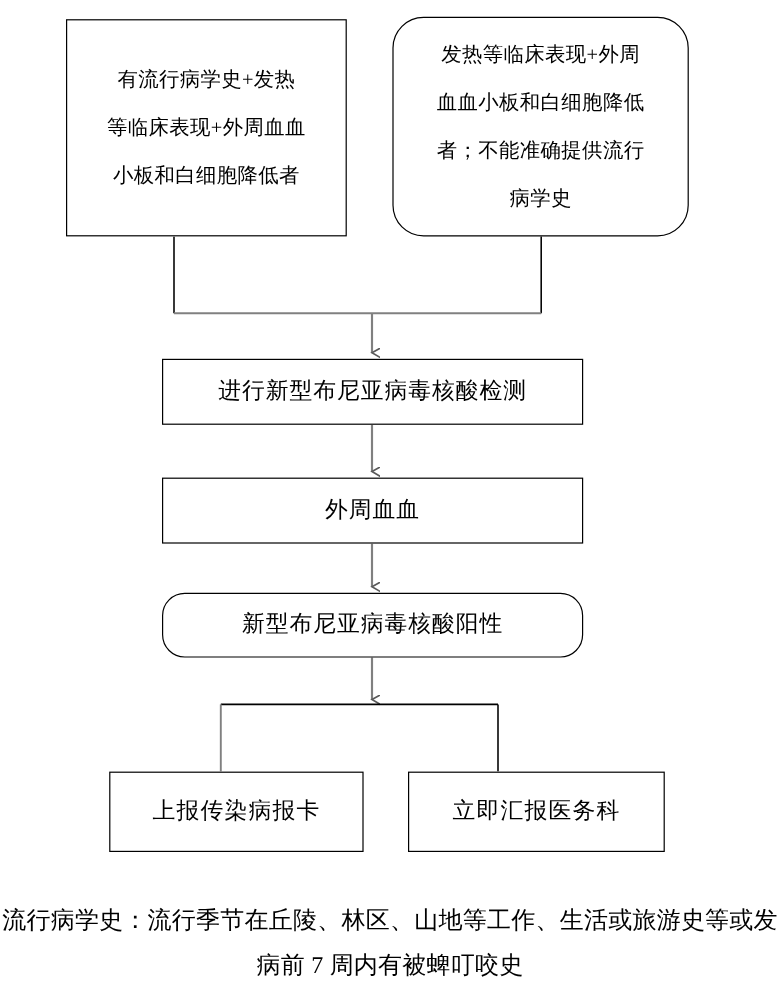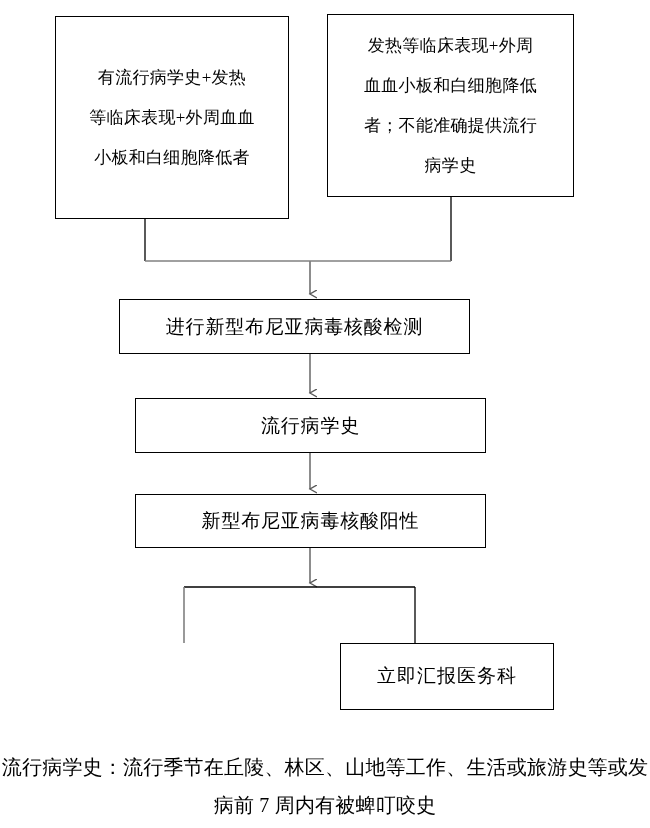--- a/index.html
+++ b/index.html
@@ -44,57 +44,59 @@
     width: 100%;
     padding: 0 8px;
     box-sizing: border-box;
     white-space: pre-line;
   }
   
   #node-criteria-a {
     left: 55px;
     top: 16px;
     width: 234px;
-    height: 203px;
+    height: 181px;
   }
   #node-criteria-a .node-text {
     font-size: 17px;
     line-height: 40px;
     letter-spacing: 0.3px;
   }
   #node-criteria-b {
     left: 327px;
     top: 14px;
     width: 247px;
     height: 183px;
+    border-radius: 26px;
   }
   #node-criteria-b .node-text {
     font-size: 17px;
     line-height: 40px;
     letter-spacing: 0.3px;
   }
   
   #node-pcr-test {
-    left: 119px;
+    left: 135px;
     top: 299px;
     width: 351px;
     height: 55px;
     align-items: center;
   }
   #node-report-second-line {
     left: 135px;
     top: 398px;
     width: 351px;
     height: 55px;
   }
   #node-pcr-positive {
     left: 135px;
     top: 494px;
     width: 351px;
     height: 54px;
+    border-radius: 19px;
   }
   #node-pcr-test .node-text,
   #node-report-second-line .node-text,
   #node-pcr-positive .node-text {
     font-size: 19px;
     line-height: 24px;
     letter-spacing: 0.8px;
   }
   
   #node-report-card {
@@ -178,27 +180,30 @@
 血血小板和白细胞降低
 者；不能准确提供流行
 病学史</span>
   </div>
 
   <div class="node" id="node-pcr-test">
     <span class="node-text">进行新型布尼亚病毒核酸检测</span>
   </div>
 
   <div class="node" id="node-report-second-line">
-    <span class="node-text">流行病学史</span>
+    <span class="node-text">外周血血</span>
   </div>
 
   <div class="node" id="node-pcr-positive">
     <span class="node-text">新型布尼亚病毒核酸阳性</span>
   </div>
 
+  <div class="node" id="node-report-card">
+    <span class="node-text">上报传染病报卡</span>
+  </div>
 
   <div class="node" id="node-report-medical-dept">
     <span class="node-text">立即汇报医务科</span>
   </div>
 
   <div id="footnote">
     <span class="foot-line">流行病学史：流行季节在丘陵、林区、山地等工作、生活或旅游史等或发</span>
     <span class="foot-line">病前 7 周内有被蜱叮咬史</span>
   </div>
 

